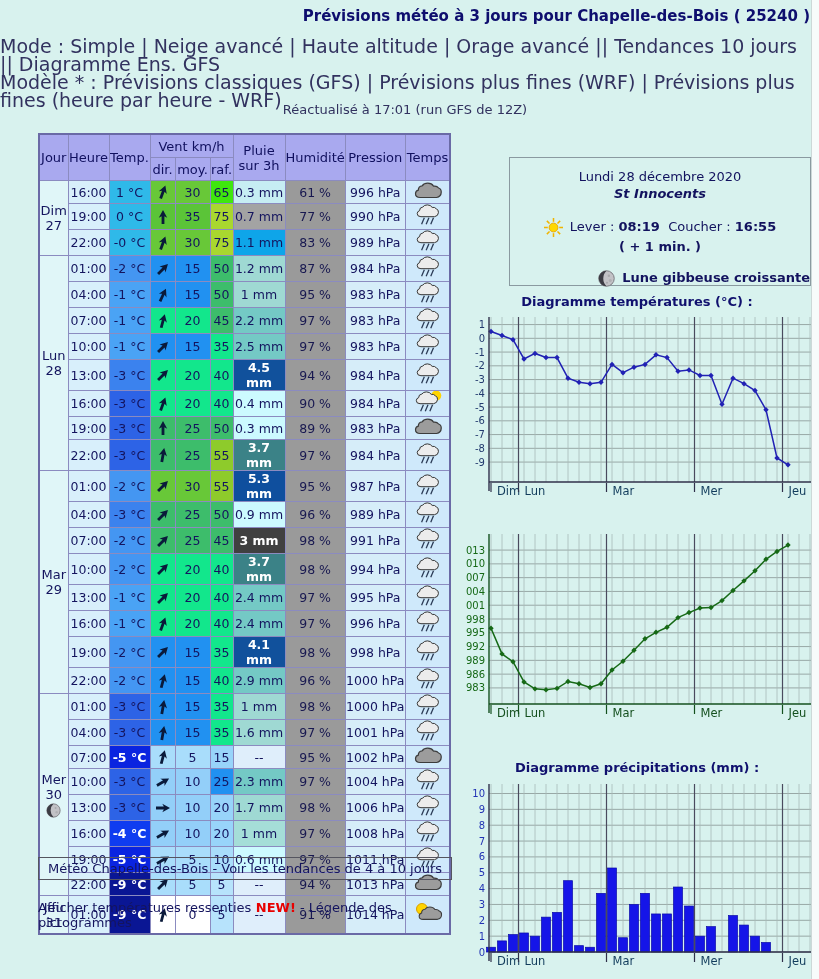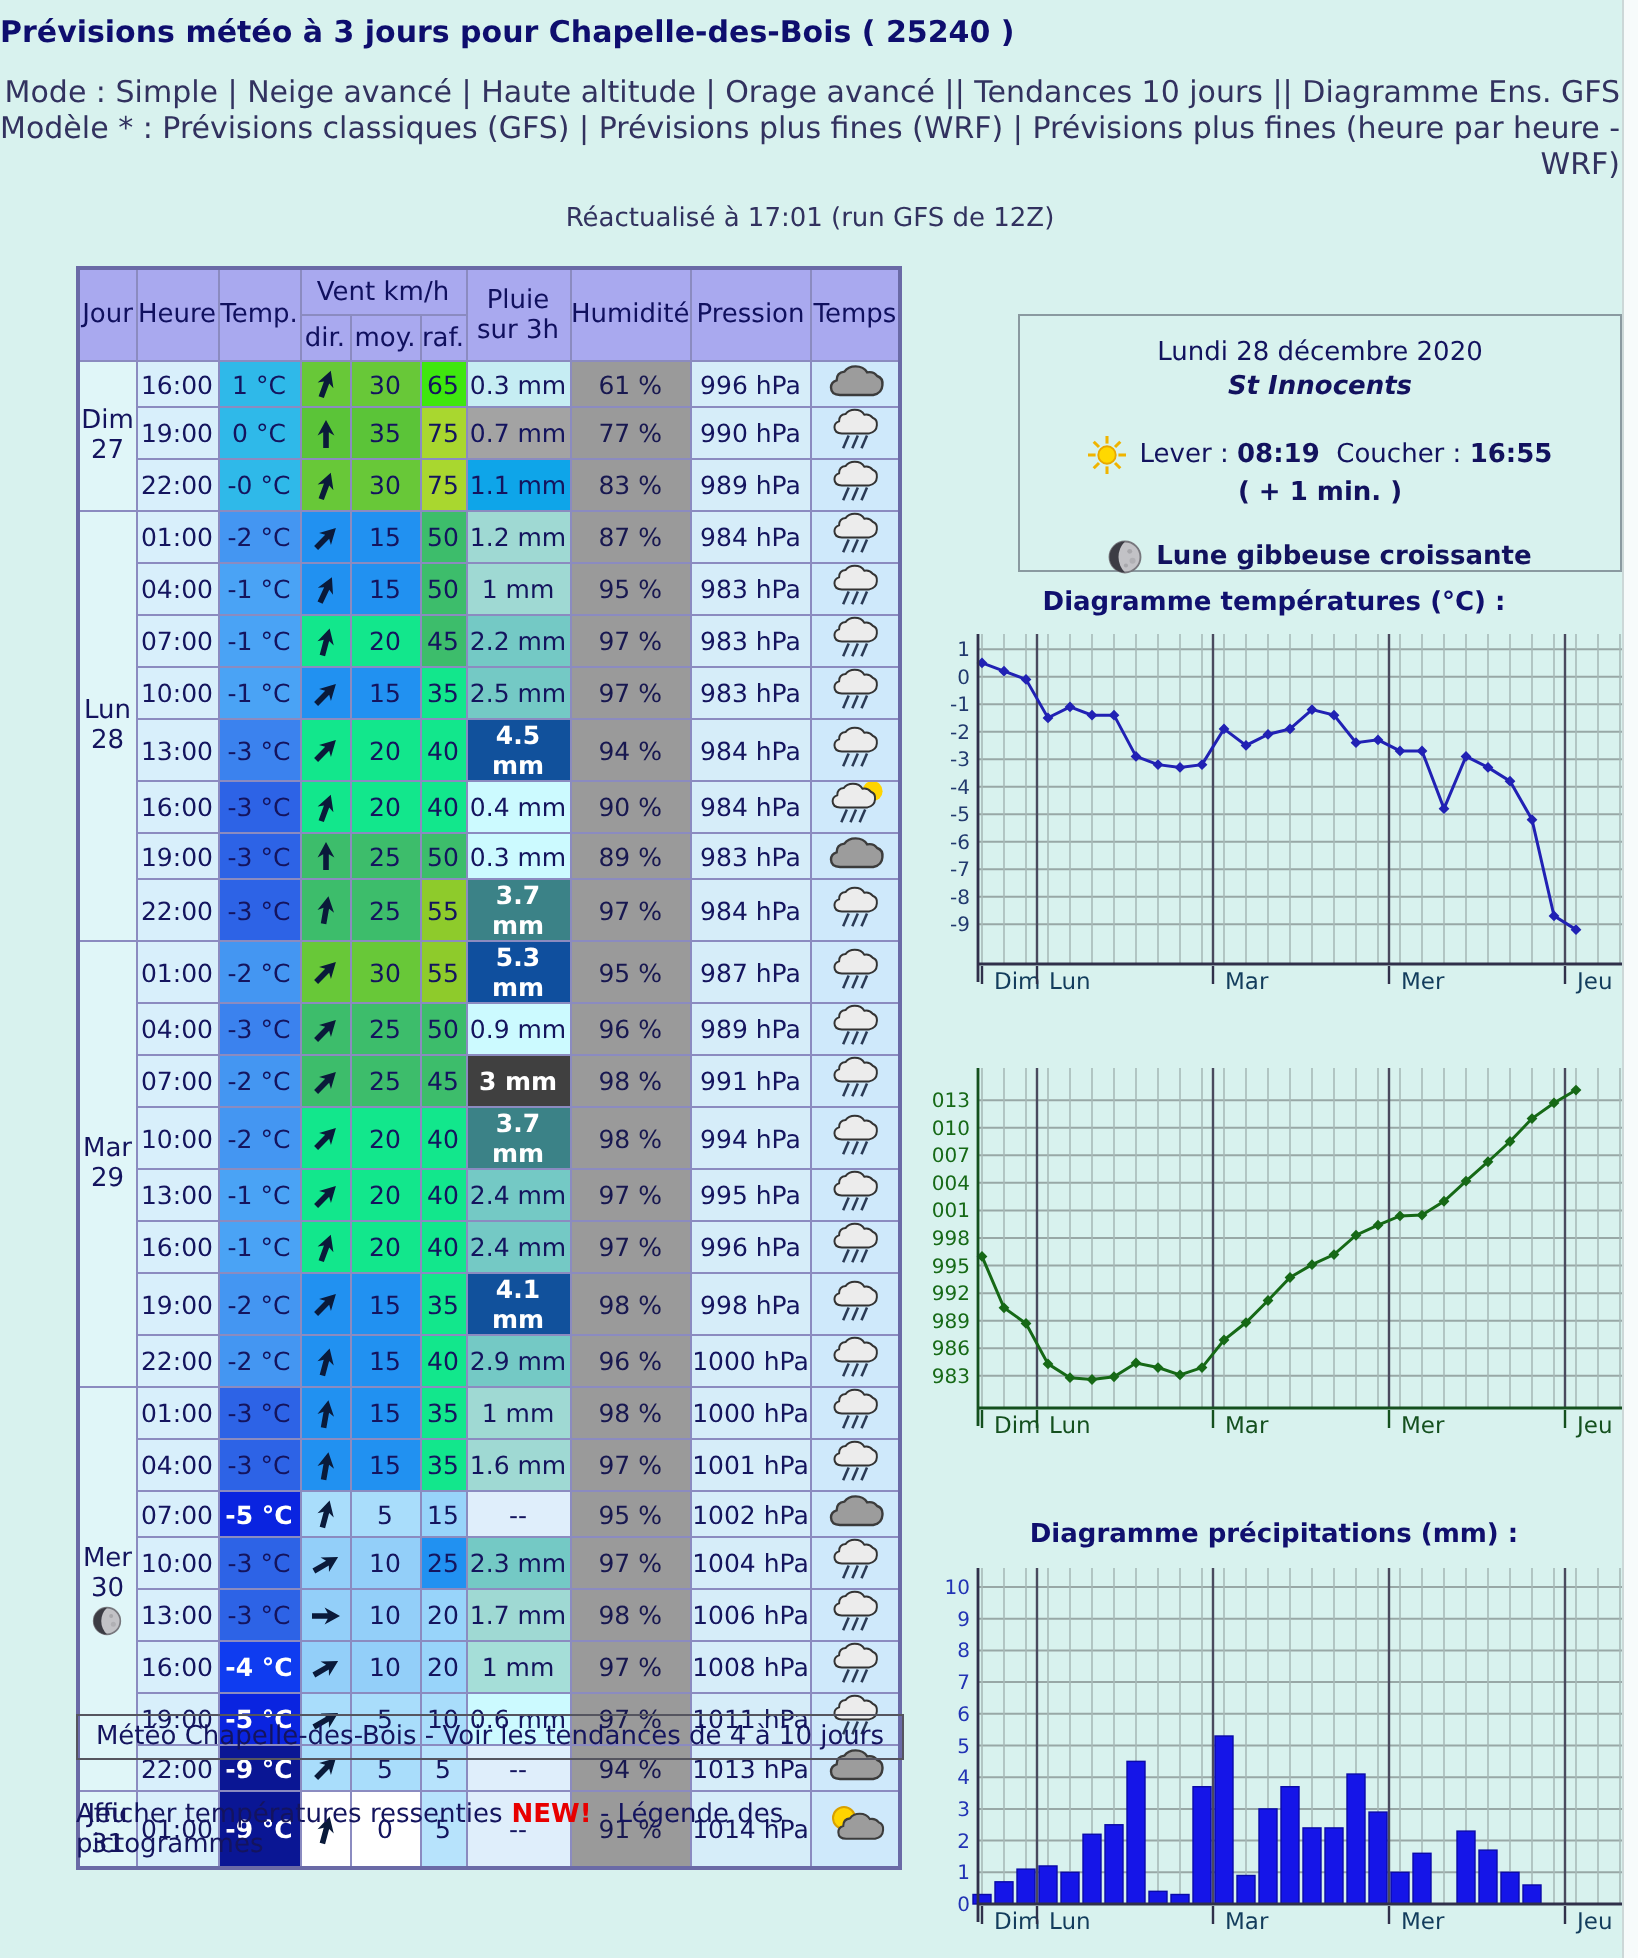--- a/index.html
+++ b/index.html
@@ -2,24 +2,24 @@
 <html><head>
 <meta charset="utf-8">
 <style>
   html,body{margin:0;padding:0;}
   body{
     width:819px;height:979px;position:relative;overflow:hidden;
     background:#d8f2ee;
     font-family:"DejaVu Sans","Liberation Sans",sans-serif;
     color:#1b1b5e;
   }
-  .page-title{position:absolute;top:7px;left:0;width:810px;text-align:left;
+  .page-title{position:absolute;top:7px;left:0;width:810px;text-align:right;
     font-size:15px;font-weight:bold;color:#0e0e6e;}
-  .nav{position:absolute;top:37px;left:0;width:810px;text-align:right;
-    font-size:15px;color:#32325f;line-height:18px;}
+  .nav{position:absolute;top:37px;left:0;width:810px;text-align:left;
+    font-size:19px;color:#32325f;line-height:18px;}
   .nav .lnk{color:#32325f;cursor:pointer;}
   .nav .new, .foot .new{color:#e80000;font-weight:bold;}
   .updated{position:absolute;top:102px;left:0;width:810px;text-align:center;
     font-size:13px;color:#32325f;}
   
   table.wx{position:absolute;left:38px;top:133px;border-collapse:collapse;table-layout:fixed;
     font-size:12.5px;color:#14145e;border:2px solid #6a6aa6;}
   table.wx th, table.wx td{border:1px solid #8b8bc0;text-align:center;padding:0;overflow:hidden;}
   table.wx th{background:#a9a9ef;color:#10105e;font-weight:normal;height:22px;font-size:13px;}
   table.wx td{height:22px;}
@@ -31,21 +31,21 @@
   td.wtx{color:#ffffff;font-weight:bold;}
   tr.tall td{height:37px;}
   .arr{display:inline-block;vertical-align:middle;}
   
   .info-box{position:absolute;left:509px;top:139px;width:300px;height:127px;
     border:1px solid #8a9aa0;font-size:13px;color:#12125e;text-align:center;margin-top:18px;}
   .info-box .d1{margin-top:11px;}
   .info-box .d2{font-weight:bold;font-style:italic;margin-top:2px;}
   .info-box .d3{margin-top:17px;}
   .info-box .d4{font-weight:bold;margin-top:2px;}
-  .info-box .d5{font-weight:bold;margin-top:16px;}
+  .info-box .d5{font-weight:bold;margin-top:16px;text-align:right;}
   .info-box svg{vertical-align:middle;margin-right:7px;}
   .chart{position:absolute;left:465px;width:354px;overflow:hidden;}
   #chart-temp{top:294px;} #chart-pres{top:528px;} #chart-prec{top:760px;}
   .chart .ct{width:344px;text-align:center;font-size:13px;font-weight:bold;color:#10106e;height:17px;}
   .chart svg{display:block;}
   
   .tend-box{position:absolute;left:38px;top:857px;width:412px;height:21px;line-height:21px;
     border:1px solid #55555f;text-align:center;font-size:13px;color:#14145e;cursor:pointer;}
   .foot{position:absolute;left:38px;top:900px;width:420px;font-size:13px;color:#14145e;}
   .foot .lnk{color:#14145e;cursor:pointer;}

